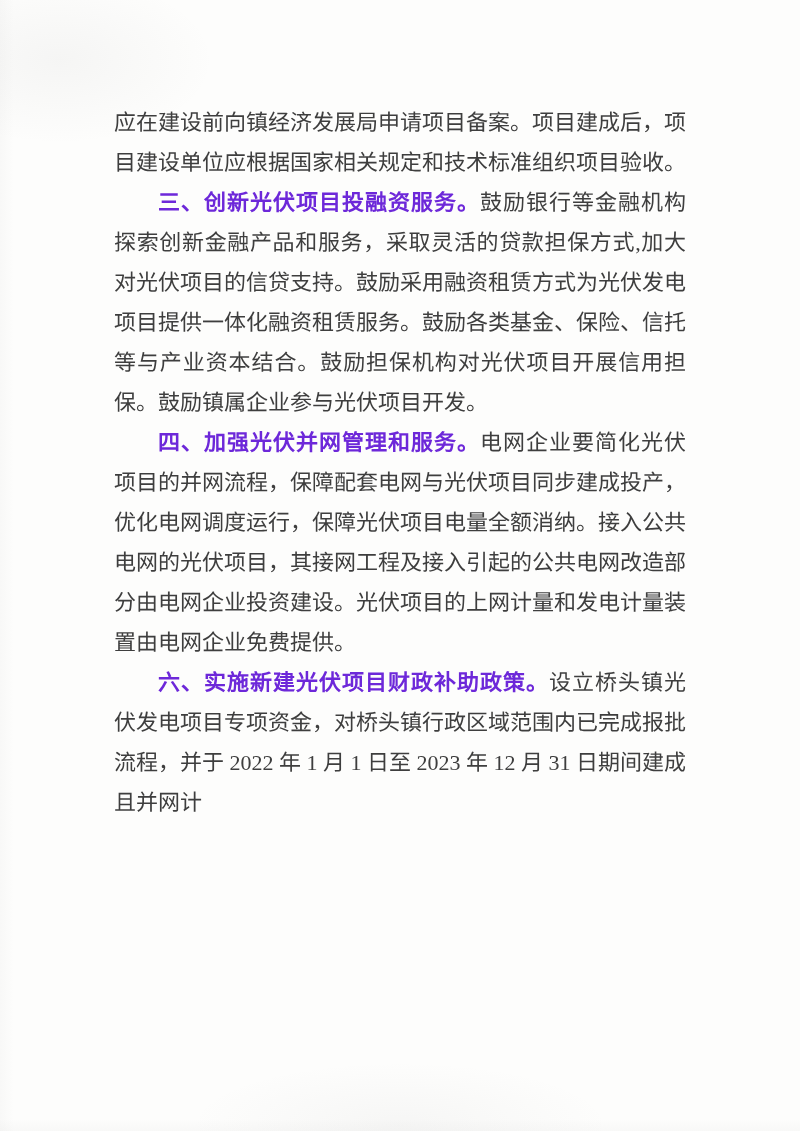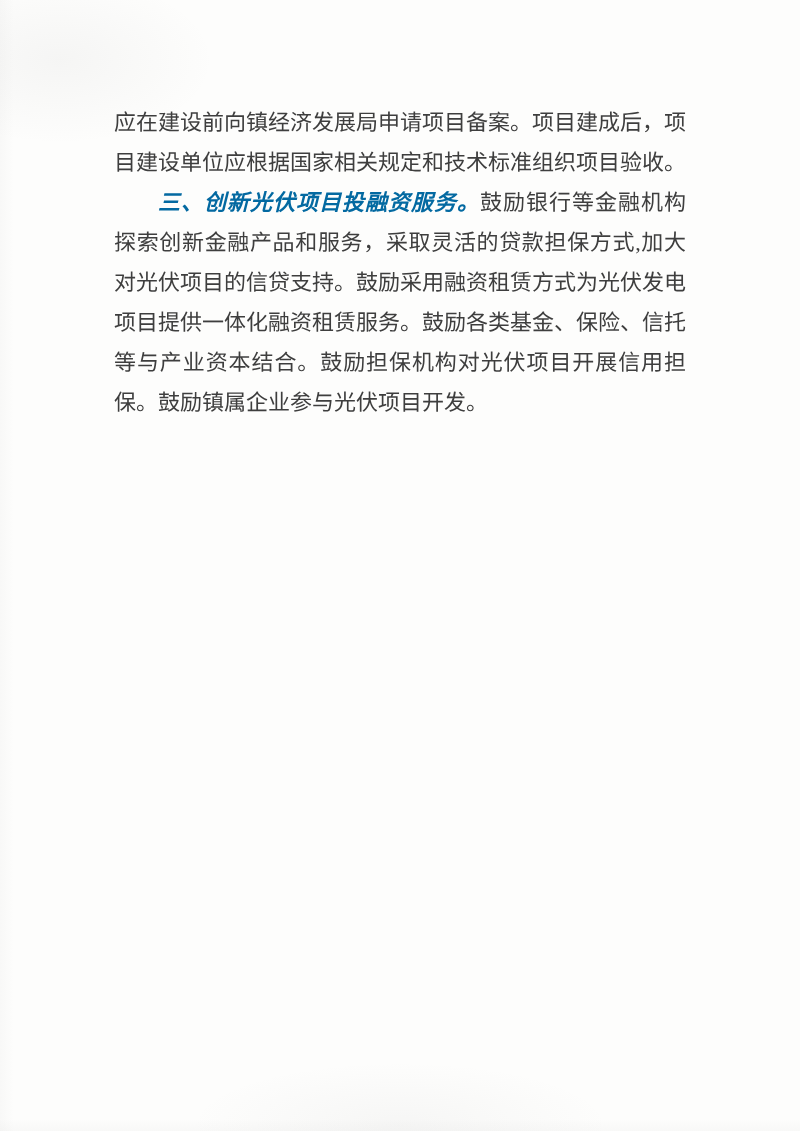--- a/index.html
+++ b/index.html
@@ -42,32 +42,33 @@
     color: #3e3e3e;
     text-align: justify;
     text-indent: 2em;
     letter-spacing: 0;
   }
   .doc p.continuation {
     text-indent: 0;
   }
   .lead {
     font-weight: bold;
-    color: #0369a1;
+    color: #6d28d9;
     font-family: "Liberation Sans", "DejaVu Sans", sans-serif;
-    font-style: italic;
   }
 </style>
 </head>
 <body>
 
 <div class="page">
   <div class="doc">
 
     <p class="continuation"><span>应在建设前向镇经济发展局申请项目备案。项目建成后，项目建设单位应根据国家相关规定和技术标准组织项目验收。</span></p>
 
     <p><span class="lead">三、创新光伏项目投融资服务。</span><span>鼓励银行等金融机构探索创新金融产品和服务，采取灵活的贷款担保方式,加大对光伏项目的信贷支持。鼓励采用融资租赁方式为光伏发电项目提供一体化融资租赁服务。鼓励各类基金、保险、信托等与产业资本结合。鼓励担保机构对光伏项目开展信用担保。鼓励镇属企业参与光伏项目开发。</span></p>
 
+    <p><span class="lead">四、加强光伏并网管理和服务。</span><span>电网企业要简化光伏项目的并网流程，保障配套电网与光伏项目同步建成投产，优化电网调度运行，保障光伏项目电量全额消纳。接入公共电网的光伏项目，其接网工程及接入引起的公共电网改造部分由电网企业投资建设。光伏项目的上网计量和发电计量装置由电网企业免费提供。</span></p>
 
 
+    <p><span class="lead">六、实施新建光伏项目财政补助政策。</span><span>设立桥头镇光伏发电项目专项资金，对桥头镇行政区域范围内已完成报批流程，并于 2022 年 1 月 1 日至 2023 年 12 月 31 日期间建成且并网计</span></p>
 
   </div>
 </div>
 
 </body></html>

